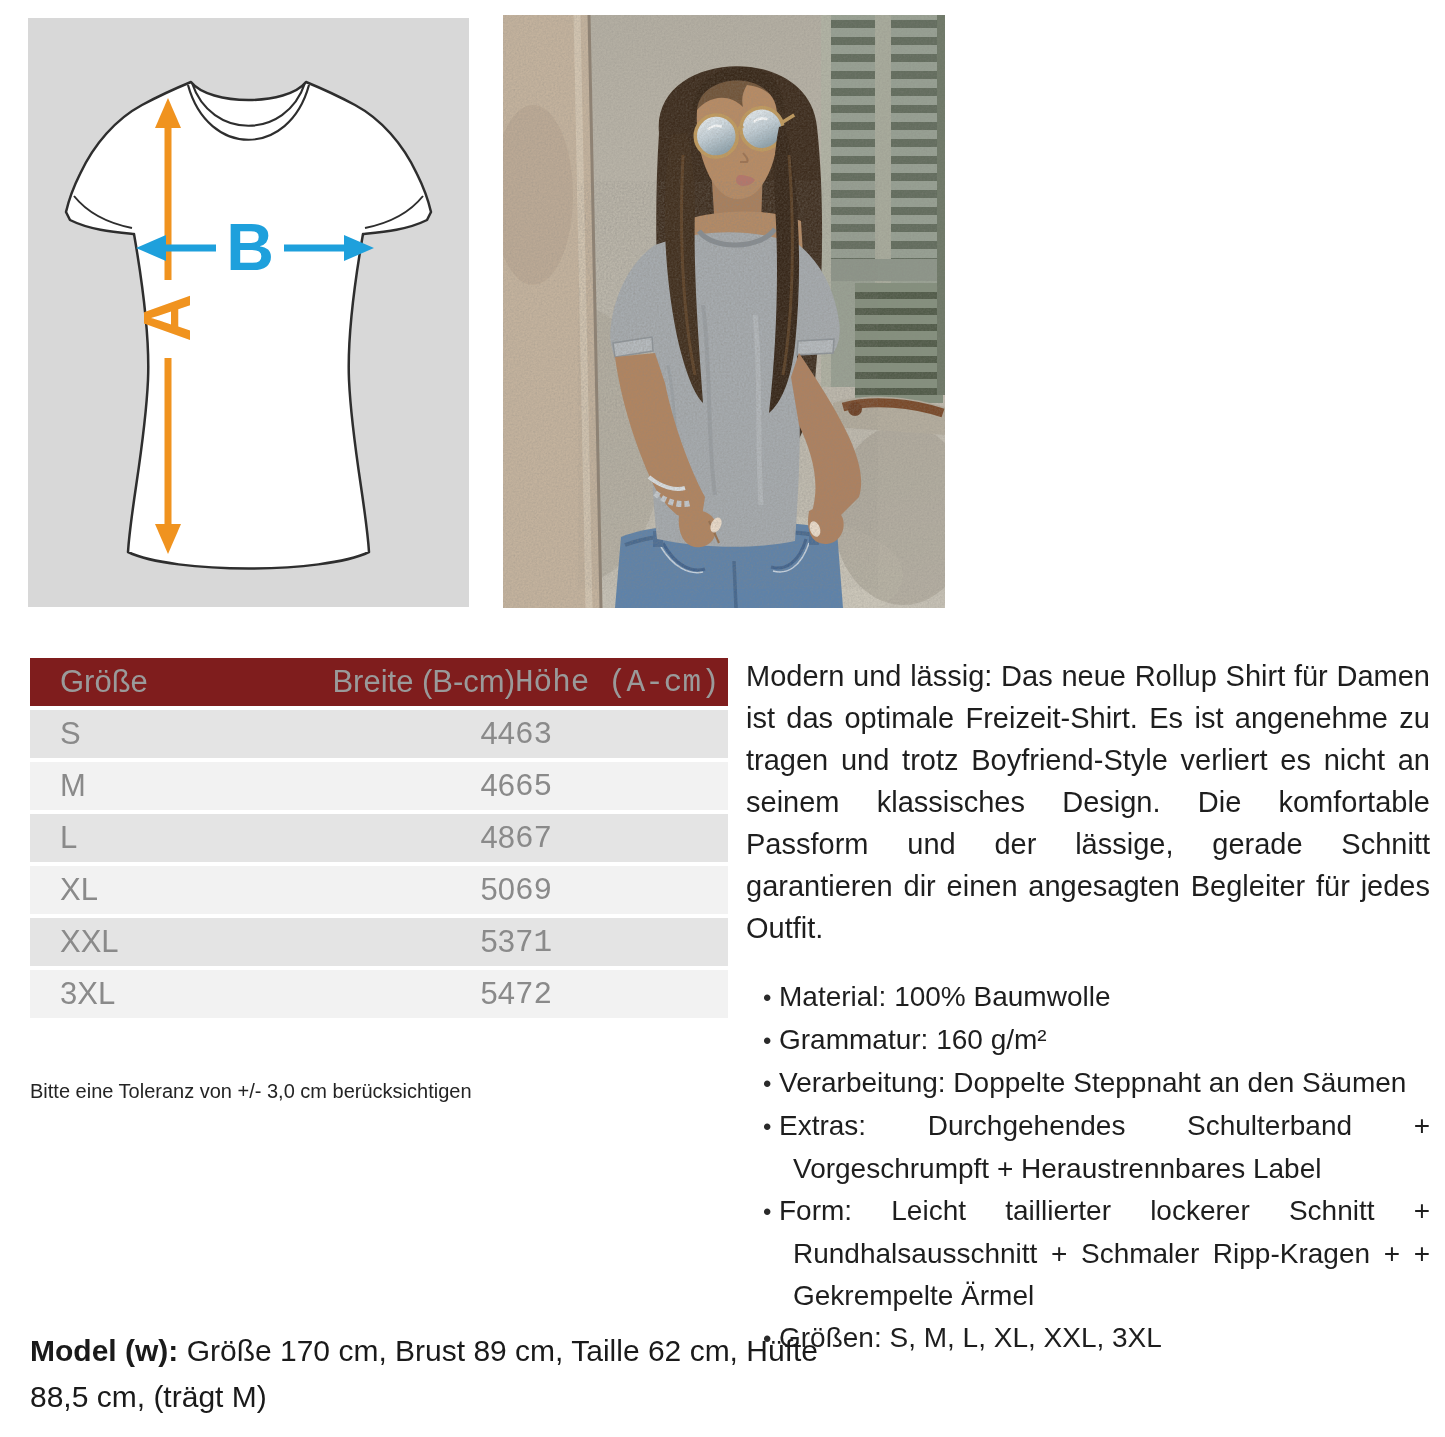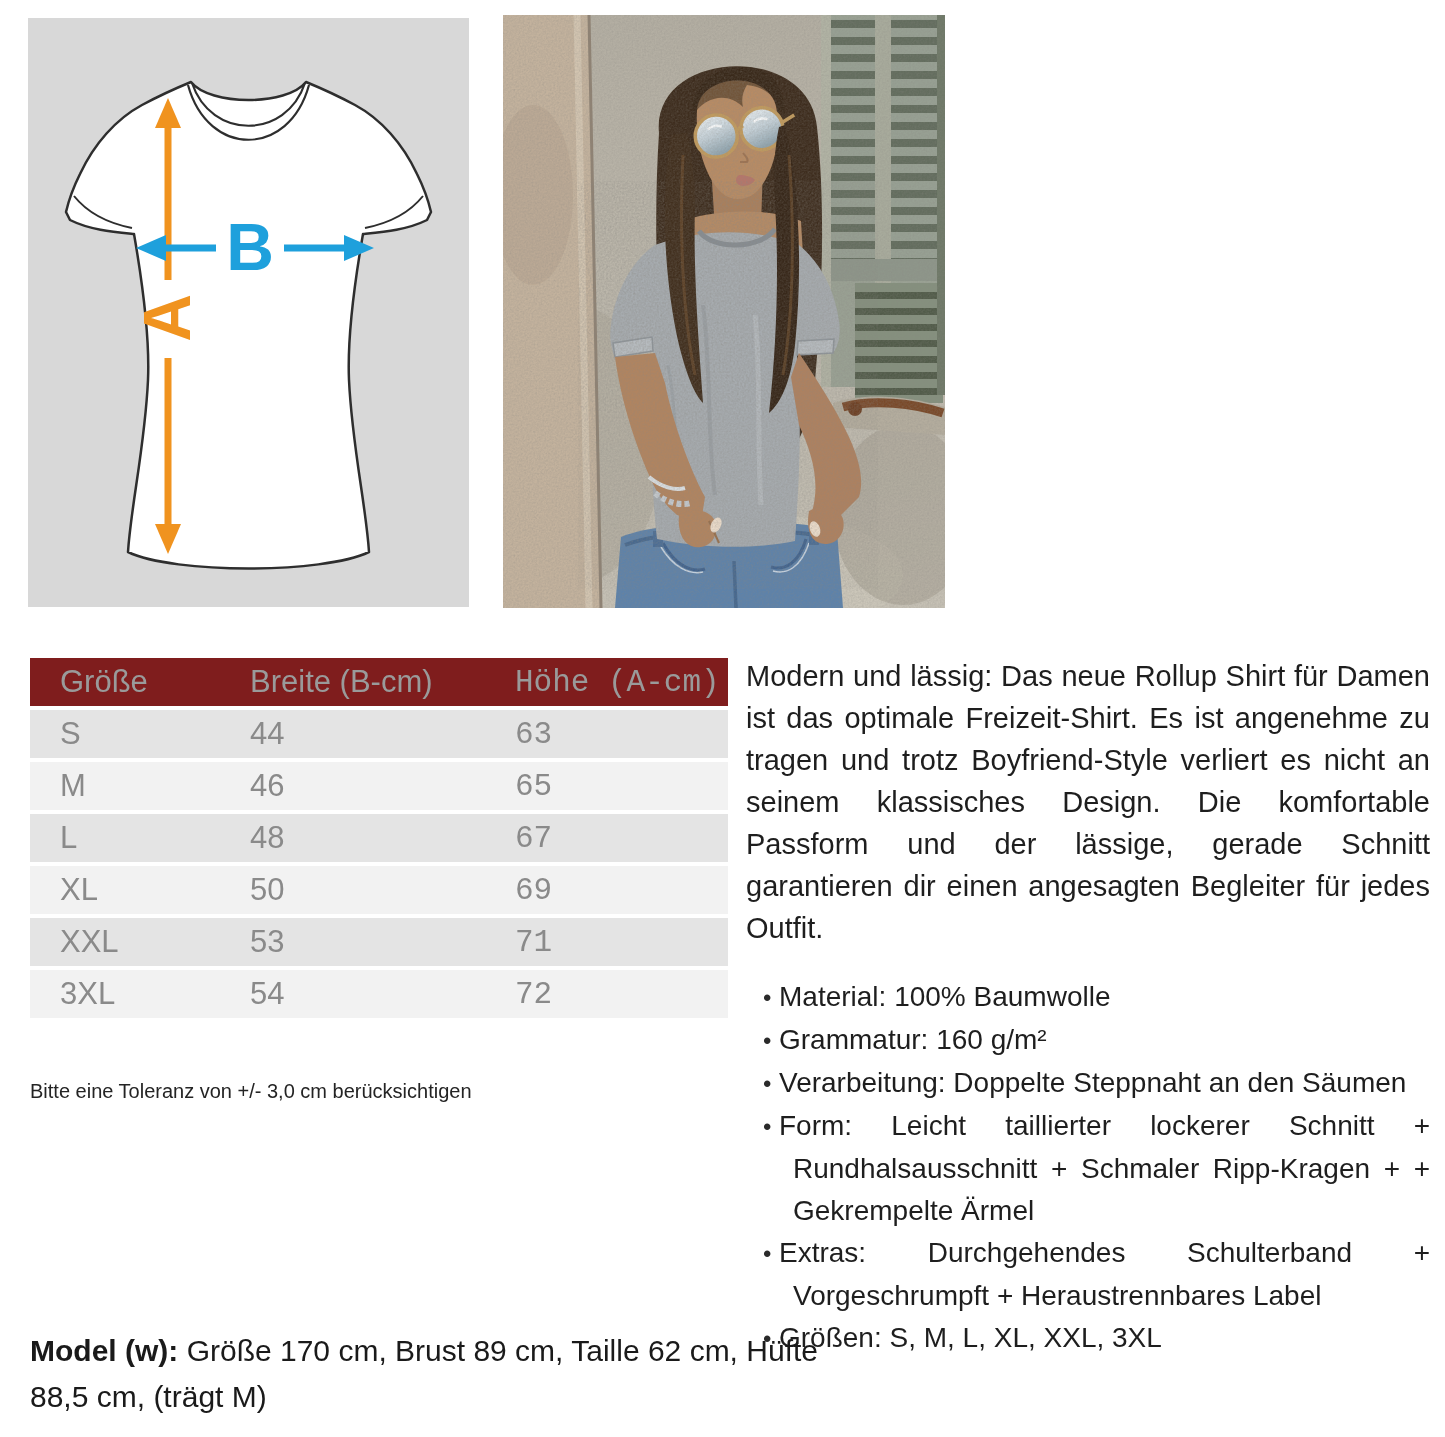--- a/index.html
+++ b/index.html
@@ -17,21 +17,21 @@
 
   
   .size-table{position:absolute;left:30px;top:658px;width:698px;font-size:31px;}
   .t-row{height:48px;margin-bottom:4px;display:flex;align-items:center;}
   .t-head{background:#7f1d1d;color:#9a9a9a;}
   .t-row.dark{background:#e4e4e4;}
   .t-row.light{background:#f2f2f2;}
   .t-row:not(.t-head){color:#8a8a8a;}
   .t-cell{box-sizing:border-box;white-space:nowrap;}
   .c1{width:220px;padding-left:30px;}
-  .c2{width:265px;}
+  .c2{width:265px;text-align:right;}
   .c3{flex:1;font-family:Liberation Mono, monospace;}
 
   
   .tolerance{position:absolute;left:30px;top:1080px;font-size:20px;color:#242424;}
 
   
   .desc{position:absolute;left:746px;top:655px;width:684px;}
   .desc-p{margin:0;font-size:29px;line-height:42px;text-align:justify;color:#1e1e1e;}
   .spec-list{list-style:none;margin:27px 0 4px 0;padding:0;font-size:28px;line-height:42px;color:#1e1e1e;}
   .spec-list li{padding-left:47px;text-indent:-30px;text-align:justify;}
@@ -267,21 +267,21 @@
 </div>
 
 <div class="tolerance">Bitte eine Toleranz von +/- 3,0 cm berücksichtigen</div>
 
 <div class="desc">
   <p class="desc-p">Modern und lässig: Das neue Rollup Shirt für Damen ist das optimale Freizeit-Shirt. Es ist angenehme zu tragen und trotz Boyfriend-Style verliert es nicht an seinem klassisches Design. Die komfortable Passform und der lässige,  gerade Schnitt garantieren dir einen angesagten Begleiter für jedes Outfit.</p>
   <ul class="spec-list">
       <li><span class="blt">•</span><span>Material: 100% Baumwolle</span></li>
       <li><span class="blt">•</span><span>Grammatur: 160 g/m²</span></li>
       <li><span class="blt">•</span><span>Verarbeitung: Doppelte Steppnaht an den Säumen</span></li>
+      <li><span class="blt">•</span><span>Extras: Durchgehendes Schulterband + Vorgeschrumpft + Heraustrennbares Label</span></li>
       <li><span class="blt">•</span><span>Form: Leicht taillierter lockerer Schnitt + Rundhalsausschnitt + Schmaler Ripp-Kragen + + Gekrempelte Ärmel</span></li>
-      <li><span class="blt">•</span><span>Extras: Durchgehendes Schulterband + Vorgeschrumpft + Heraustrennbares Label</span></li>
       <li><span class="blt">•</span><span>Größen:  S, M, L, XL, XXL, 3XL</span></li>
     </ul>
 </div>
 
 <div class="model">
   <b>Model (w):</b><span> Größe 170 cm, Brust 89 cm, Taille 62 cm, Hüfte 88,5 cm, (trägt M)</span>
 </div>
 
 </body></html>

